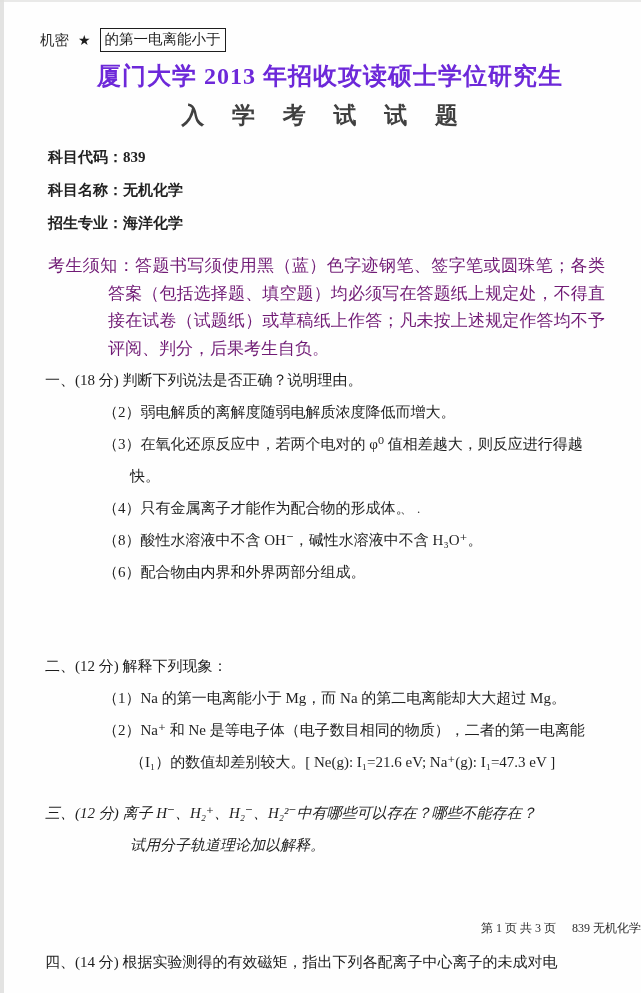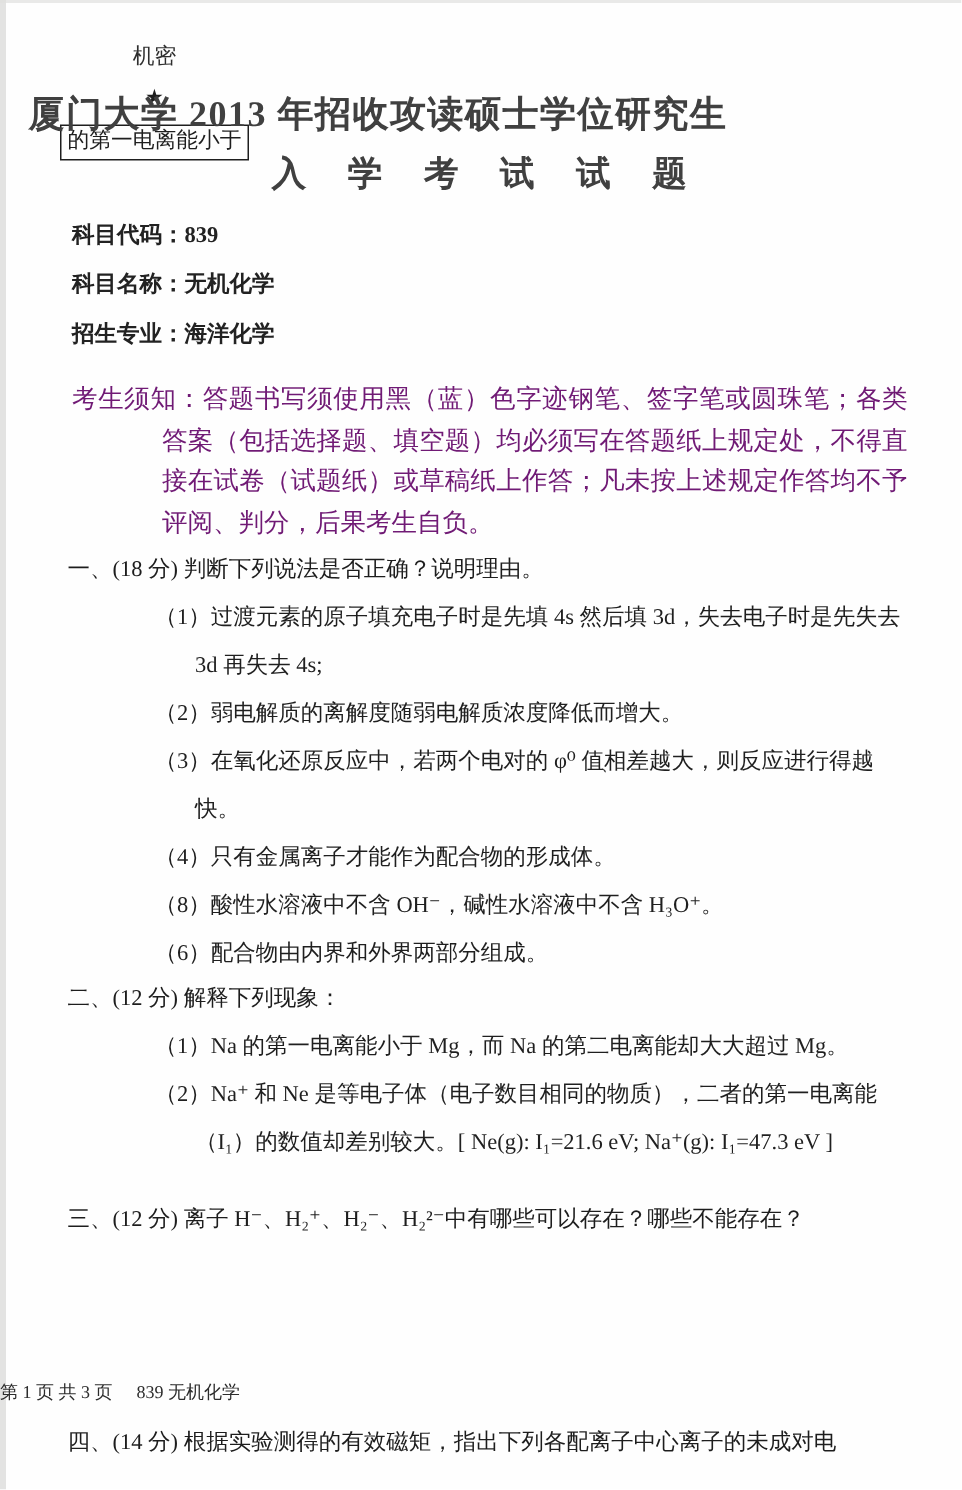--- a/index.html
+++ b/index.html
@@ -14,34 +14,34 @@
   }
   .page { position: absolute; inset: 0; width: 641px; height: 993px; background: #fefefe; }
 
   
   .scan-edge-left { position: absolute; left: 0; top: 0; width: 4px; height: 100%; background: #d7d7d5; opacity: .7; }
   .scan-edge-top { position: absolute; left: 0; top: 0; width: 100%; height: 2px; background: #e0e0de; opacity: .7; }
 
   .classified {
     position: absolute; top: 28px; left: 40px;
     display: flex; align-items: center; gap: 9px;
-    font-size: 14.5px; color: #2e2e2e; flex-direction: column;
+    font-size: 14.5px; color: #2e2e2e;
   }
   .star { font-size: 14px; color: #1d1d1d; }
   .validity-box {
     border: 1.7px solid #1e1e1e;
     padding: 1px 4px 2px 4px;
     font-size: 14.5px; line-height: 19px;
     color: #1e1e1e;
   }
 
   .title1 {
     position: absolute; top: 60px; left: 0; width: 100%;
-    text-align: left;
-    font-size: 24px; font-weight: bold; color: #404040;
+    text-align: center;
+    font-size: 24px; font-weight: bold; color: #6d28d9;
     letter-spacing: 1px;
     padding-left: 19px;
   }
   .title2 {
     position: absolute; top: 100px; left: 0; width: 100%;
     text-align: center;
     font-size: 23px; font-weight: bold; color: #404040;
     word-spacing: 18px; letter-spacing: 2px;
   }
 
@@ -50,21 +50,21 @@
 
   .notice {
     position: absolute; top: 252px; left: 108px; right: 36px;
     text-indent: -60px;
     font-size: 17px; line-height: 27.5px;
     color: #701a75;
     text-align: justify;
   }
 
   .question { position: absolute; left: 0; right: 0; }
-  .q1 { top: 348px; margin-top: 16px; } .q2 { top: 650px; } .q3 { top: 797px; } .q4 { top: 904px; margin-top: 42px; }
+  .q1 { top: 348px; margin-top: 16px; } .q2 { top: 650px; } .q3 { top: 797px; font-style: italic; } .q4 { top: 904px; margin-top: 42px; }
   .q-header {
     margin: 0 36px 0 45px;
     font-size: 15px; line-height: 32px; color: #1d1d1d;
   }
   .q-item {
     margin: 0 36px 0 130px;
     text-indent: -27px;
     font-size: 15px; line-height: 32px; color: #1f1f1f;
   }
   .q-cont {
@@ -73,21 +73,21 @@
     font-size: 15px; line-height: 32px; color: #1f1f1f;
   }
 
   .stray-mark {
     position: absolute; top: 500px; left: 400px;
     font-size: 13px; color: #3a3a3a; letter-spacing: 4px;
   }
 
   .footer {
     position: absolute; top: 920px; left: 0; width: 100%;
-    text-align: left; font-size: 12px; color: #2c2c2c;
+    text-align: right; font-size: 12px; color: #2c2c2c;
   }
   .footer .doc-info { margin-left: 16px; }
 </style>
 </head>
 <body>
 
 <div class="page">
   <div class="scan-edge-left"></div>
   <div class="scan-edge-top"></div>
 
@@ -111,36 +111,36 @@
       <span>招生专业：</span><span>海洋化学</span>
     </div>
   </div>
 
   <div class="notice">
     <span>考生须知：</span><span>答题书写须使用黑（蓝）色字迹钢笔、签字笔或圆珠笔；各类答案（包括选择题、填空题）均必须写在答题纸上规定处，不得直接在试卷（试题纸）或草稿纸上作答；凡未按上述规定作答均不予评阅、判分，后果考生自负。</span>
   </div>
 
   <section class="question q1">
     <div class="q-header">一、(18 分) 判断下列说法是否正确？说明理由。</div>
-    <div class="q-item">（1）过渡元素的原子填充电子时是先填 4s 然后填 3d，失去电子时是先失去 3d 再失去 4s;</div>
     <div class="q-item">（2）弱电解质的离解度随弱电解质浓度降低而增大。</div>
     <div class="q-item">（3）在氧化还原反应中，若两个电对的 φ⁰ 值相差越大，则反应进行得越快。</div>
     <div class="q-item">（4）只有金属离子才能作为配合物的形成体。</div>
     <div class="q-item">（8）酸性水溶液中不含 OH⁻，碱性水溶液中不含 H₃O⁺。</div>
     <div class="q-item">（6）配合物由内界和外界两部分组成。</div>
   </section>
 
   <section class="question q2">
     <div class="q-header">二、(12 分) 解释下列现象：</div>
     <div class="q-item">（1）Na 的第一电离能小于 Mg，而 Na 的第二电离能却大大超过 Mg。</div>
     <div class="q-item">（2）Na⁺ 和 Ne 是等电子体（电子数目相同的物质），二者的第一电离能（I₁）的数值却差别较大。[ Ne(g): I₁=21.6 eV; Na⁺(g): I₁=47.3 eV ]</div>
   </section>
 
   <section class="question q3">
     <div class="q-header">三、(12 分) 离子 H⁻、H₂⁺、H₂⁻、H₂²⁻中有哪些可以存在？哪些不能存在？</div>
+    <div class="q-cont">试用分子轨道理论加以解释。</div>
   </section>
 
   <section class="question q4">
     <div class="q-header">四、(14 分) 根据实验测得的有效磁矩，指出下列各配离子中心离子的未成对电</div>
   </section>
 
   <div class="stray-mark">、.</div>
 
   <div class="footer">
     <span>第 1 页 共 3 页</span><span class="doc-info">839 无机化学</span>

